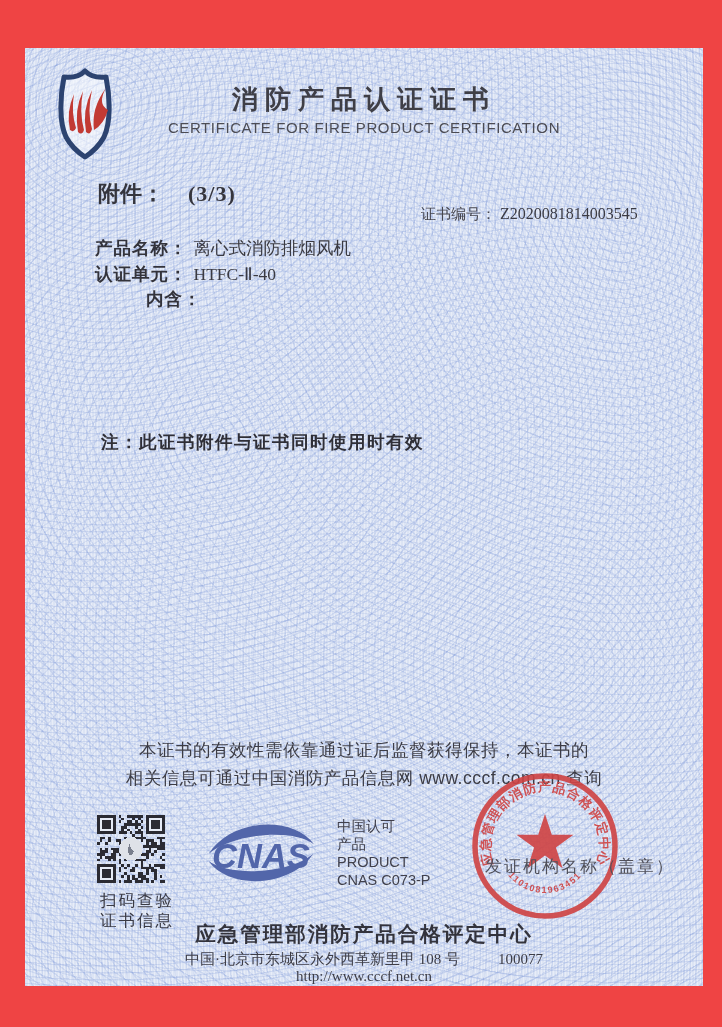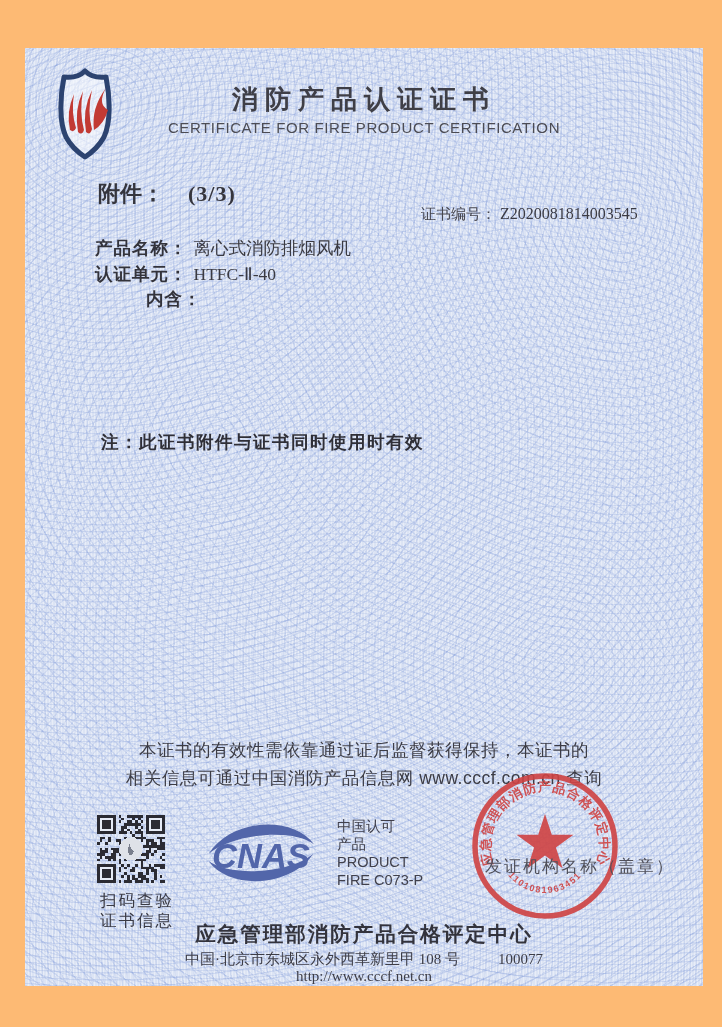--- a/index.html
+++ b/index.html
@@ -1,21 +1,21 @@
 <!DOCTYPE html>
 <html><head>
 <meta charset="utf-8">
 <style>
   html,body{margin:0;padding:0;}
   body{
     width:722px;height:1027px;background:#ffffff;position:relative;overflow:hidden;
     font-family:"Liberation Sans",sans-serif;
     -webkit-font-smoothing:antialiased;
   }
-  .page{position:absolute;left:0;top:0;width:722px;height:1027px;background:#fdba74;}
+  .page{position:absolute;left:0;top:0;width:722px;height:1027px;background:#ef4444;}
   .cert{
     position:absolute;left:25px;top:48px;width:678px;height:938px;
     background-color:#dce4f4;
     background-image:
       repeating-radial-gradient(circle at 12% 6%,  rgba(122,149,215,.22) 0 1px, rgba(0,0,0,0) 1.6px 7px),
       repeating-radial-gradient(circle at 88% 18%, rgba(122,149,215,.20) 0 1px, rgba(0,0,0,0) 1.6px 9px),
       repeating-radial-gradient(circle at 28% 42%, rgba(122,149,215,.18) 0 1px, rgba(0,0,0,0) 1.6px 8px),
       repeating-radial-gradient(circle at 78% 66%, rgba(122,149,215,.18) 0 1px, rgba(0,0,0,0) 1.6px 10px),
       repeating-radial-gradient(circle at 45% 96%, rgba(122,149,215,.16) 0 1px, rgba(0,0,0,0) 1.6px 6px),
       repeating-linear-gradient(90deg, rgba(255,255,255,.35) 0 1px, rgba(0,0,0,0) 1px 3px);
@@ -295,21 +295,21 @@
 
     <svg class="abs cnas" viewBox="0 0 120 80">
       <path d="M4 42 C28 4, 94 0, 117 32 C95 14, 30 20, 4 42 Z" fill="#5266aa"></path>
       <path d="M116 42 C92 78, 26 81, 4 50 C28 67, 92 63, 116 42 Z" fill="#5266aa"></path>
       <text x="60" y="57" text-anchor="middle" font-size="37" font-weight="bold" font-style="italic" font-family="Liberation Sans, sans-serif" fill="#5266aa" letter-spacing="0">CNAS</text>
     </svg>
     <div class="abs cnas-text">
       <div>中国认可</div>
       <div>产品</div>
       <div>PRODUCT</div>
-      <div>FIRE C073-P</div>
+      <div>CNAS C073-P</div>
     </div>
 
     <svg class="abs seal" viewBox="0 0 164 164">
       <defs>
         <path id="sealArcTop" d="M30.3 100.8 A55 55 0 1 1 133.7 100.8" fill="none"></path>
         <path id="sealArcBottom" d="M43.5 109 A47 47 0 0 0 120.5 109" fill="none"></path>
       </defs>
       <circle cx="82" cy="82" r="70" fill="none" stroke="#cf4242" stroke-width="5.5"></circle>
       <polygon fill="#cf4242" points="82,50 88.8,70.7 110.5,70.7 92.9,83.6 99.6,104.3 82,91.5 64.4,104.3 71.1,83.6 53.5,70.7 75.2,70.7"></polygon>
       <text font-size="13" font-weight="bold" fill="#cf4242" letter-spacing="1" font-family="Liberation Sans, sans-serif">

